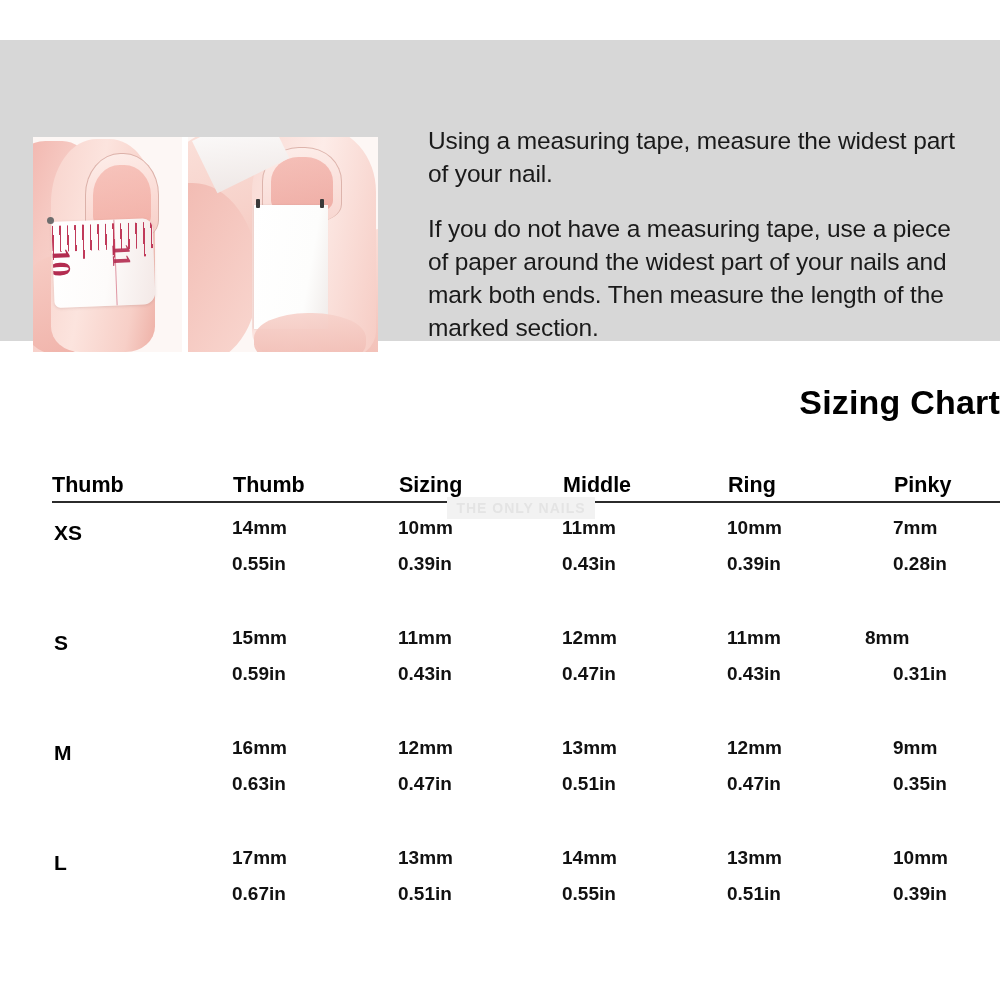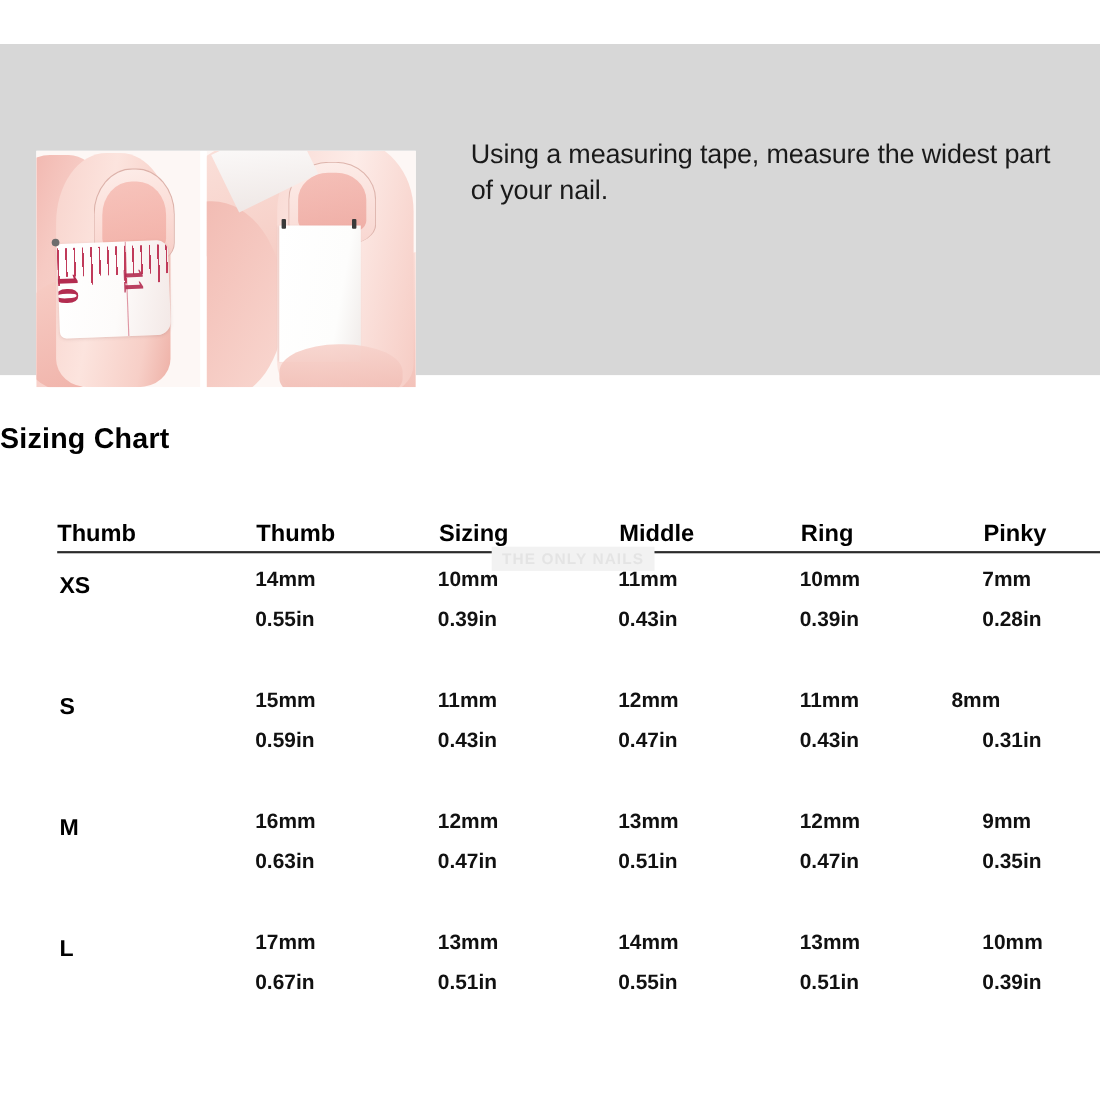--- a/index.html
+++ b/index.html
@@ -221,24 +221,24 @@
     letter-spacing: -0.15px;
   }
   .instruction-text p:last-child { margin-bottom: 0; }
 
   
   .chart-title {
     position: absolute;
     left: 0;
     top: 383px;
     width: 1000px;
-    text-align: left;
+    text-align: right;
     font-family: "Liberation Sans", sans-serif;
     font-weight: 700;
-    font-size: 26px;
+    font-size: 34px;
     color: #000000;
     letter-spacing: 0.2px;
   }
 
   .watermark {
     position: absolute;
     left: 447px;
     top: 497px;
     width: 148px;
     height: 22px;
@@ -346,20 +346,21 @@
         <div class="r-paper-left-fold"></div>
         <div class="r-mark a"></div>
         <div class="r-mark b"></div>
         <div class="skin-blob r-lowerblob"></div>
       </div>
 
     </div>
 
     <div class="instruction-text">
       <p>Using a measuring tape, measure the widest part of your nail.</p>
+      <p>If you do not have a measuring tape, use a piece of paper around the widest part of your nails and mark both ends. Then measure the length of the marked section.</p>
     </div>
   </div>
 
   <div class="chart-title">Sizing Chart</div>
 
   <div class="size-table">
 
     <div class="table-header-row">
       <div class="cell head-cell" style="left:52px">Thumb</div>
       <div class="cell head-cell" style="left:233px">Thumb</div>

